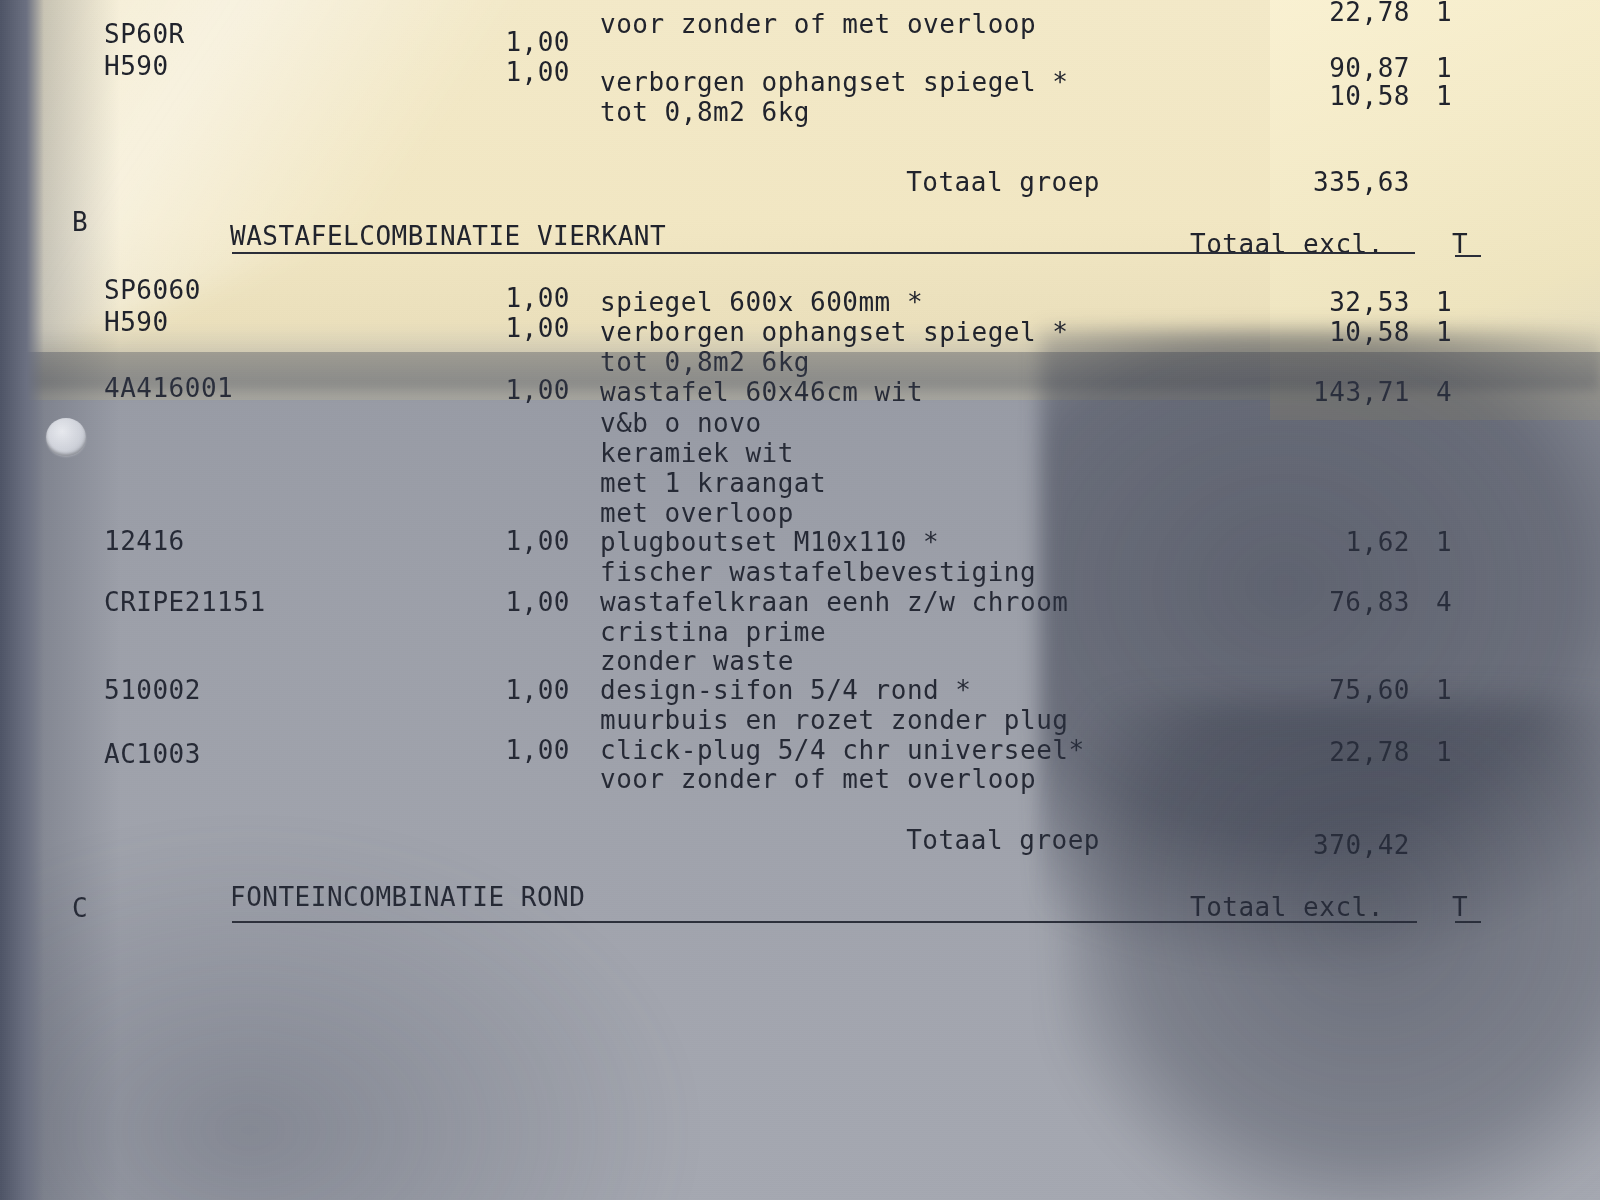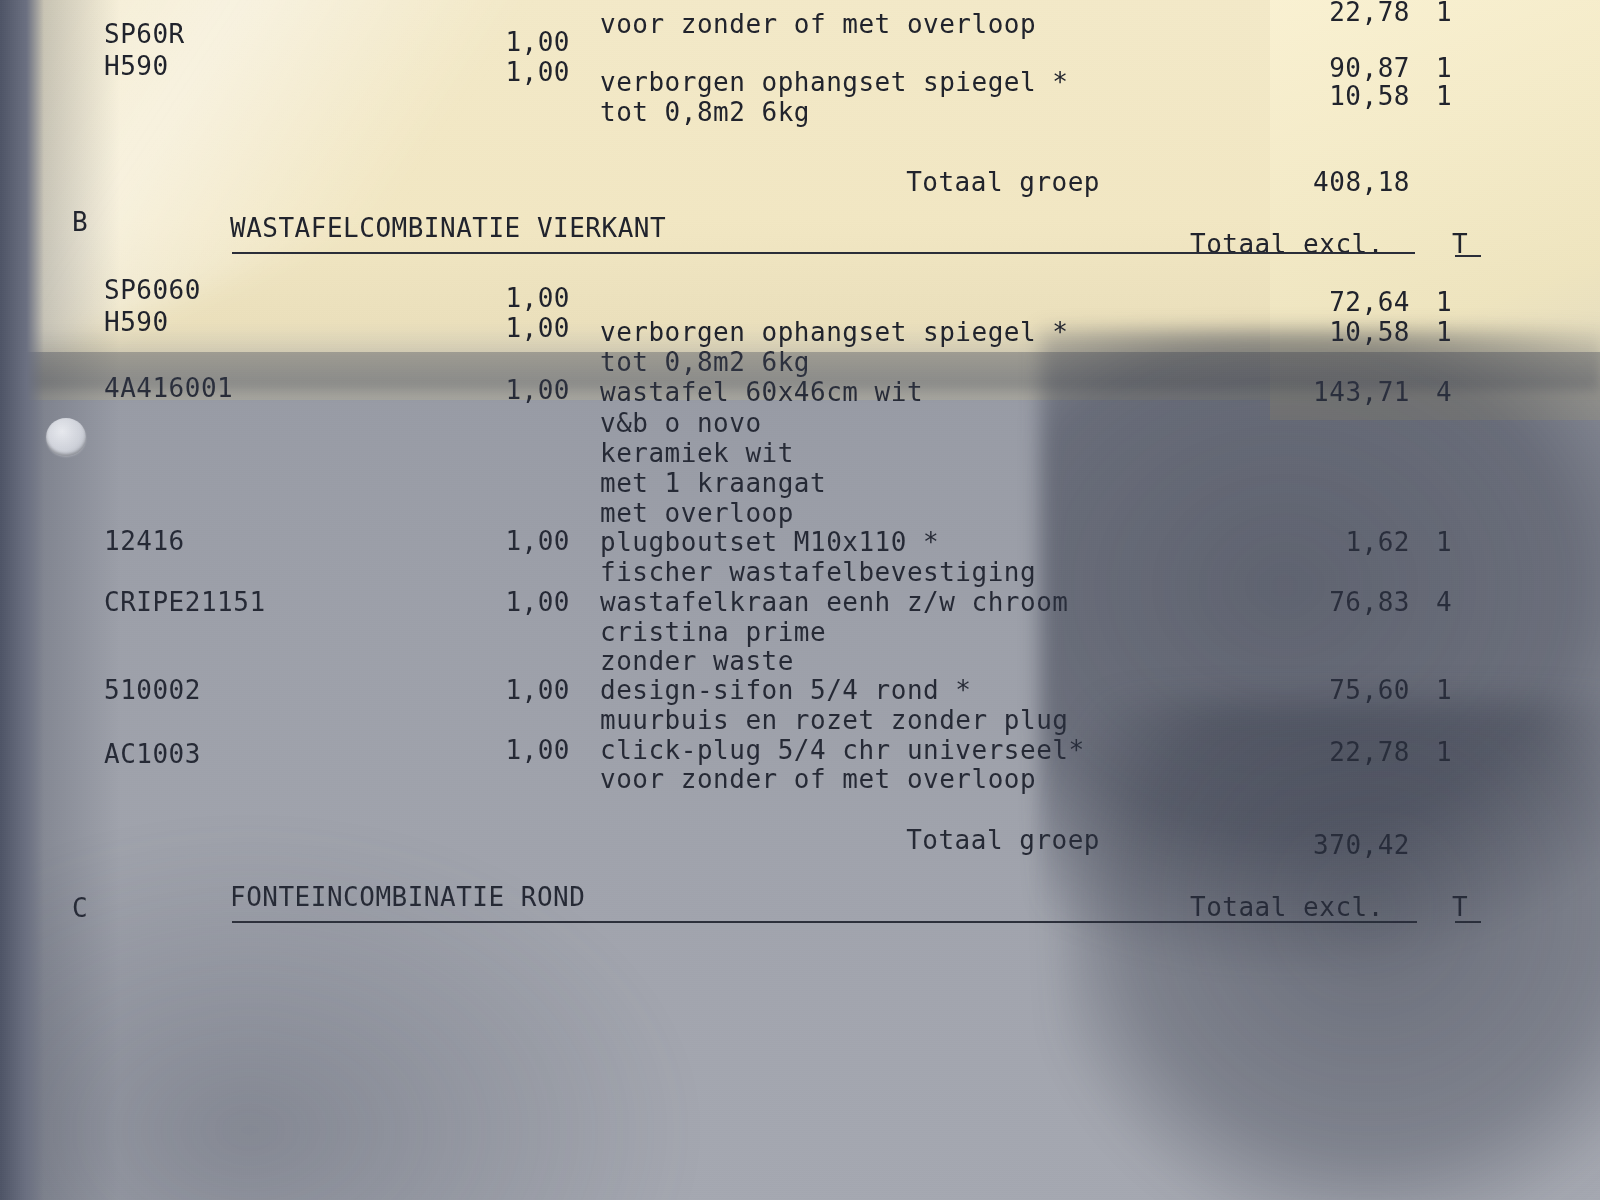--- a/index.html
+++ b/index.html
@@ -193,30 +193,31 @@
     <div class="row tcol lit-text" style="top:54px">1</div>
 
     <div class="row code lit-text" style="top:52px">H590</div>
     <div class="row qty lit-text" style="top:58px">1,00</div>
     <div class="row desc lit-text" style="top:68px">verborgen ophangset spiegel *</div>
     <div class="row price lit-text" style="top:82px">10,58</div>
     <div class="row tcol lit-text" style="top:82px">1</div>
     <div class="row desc lit-text" style="top:98px">tot 0,8m2 6kg</div>
 
     <div class="row tot-lbl lit-text" style="top:168px">Totaal groep</div>
-    <div class="row tot-val lit-text" style="top:168px">408,18</div>
+    <div class="row tot-val lit-text" style="top:168px">335,63</div>
 
     <div class="row grp lit-text" style="top:208px">B</div>
-    <div class="row grptitle lit-text" style="top:214px">WASTAFELCOMBINATIE VIERKANT</div>
+    <div class="row grptitle lit-text" style="top:222px">WASTAFELCOMBINATIE VIERKANT</div>
     <div class="row tot-excl lit-text" style="top:230px">Totaal excl.</div>
     <div class="row tcol lit-text" style="top:230px; left:1452px">T</div>
 
     <div class="row code lit-text" style="top:276px">SP6060</div>
     <div class="row qty lit-text" style="top:284px">1,00</div>
-    <div class="row price lit-text" style="top:288px">72,64</div>
+    <div class="row desc lit-text" style="top:288px">spiegel 600x 600mm *</div>
+    <div class="row price lit-text" style="top:288px">32,53</div>
     <div class="row tcol lit-text" style="top:288px">1</div>
 
     <div class="row code lit-text" style="top:308px">H590</div>
     <div class="row qty lit-text" style="top:314px">1,00</div>
     <div class="row desc lit-text" style="top:318px">verborgen ophangset spiegel *</div>
     <div class="row price lit-text" style="top:318px">10,58</div>
     <div class="row tcol lit-text" style="top:318px">1</div>
     <div class="row desc" style="top:348px">tot 0,8m2 6kg</div>
 
     <div class="row code dim-text" style="top:374px">4A416001</div>

